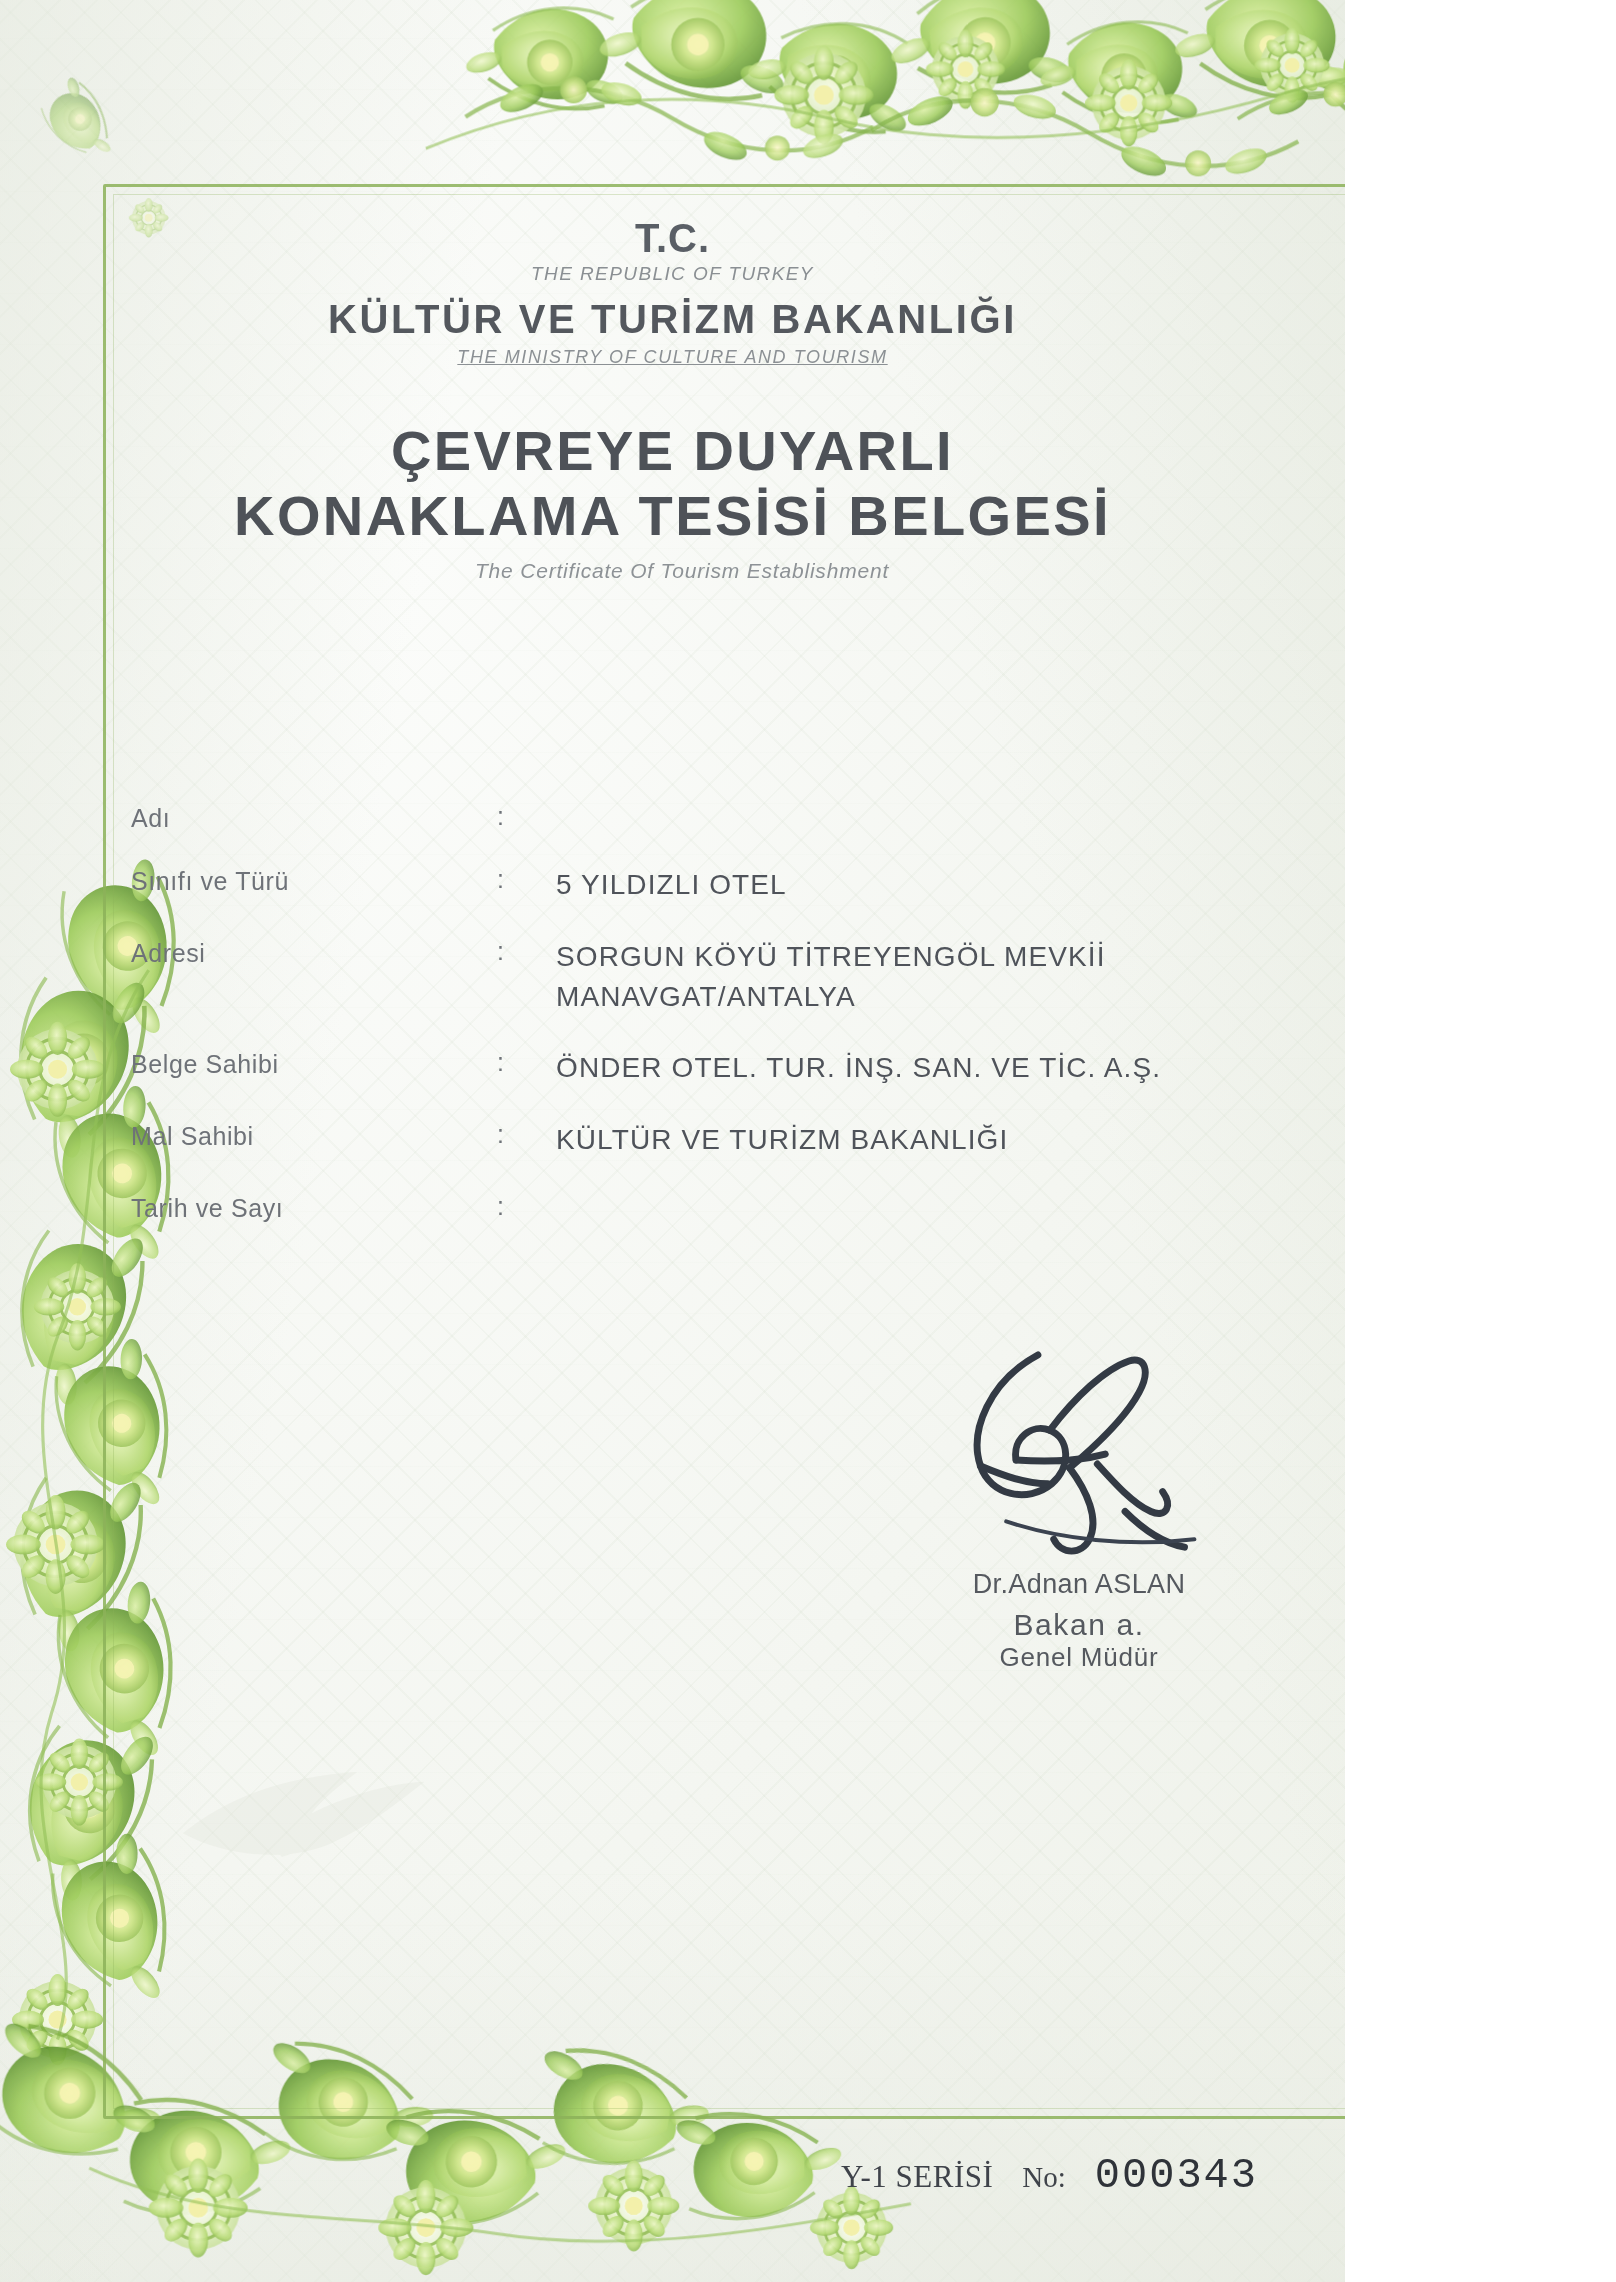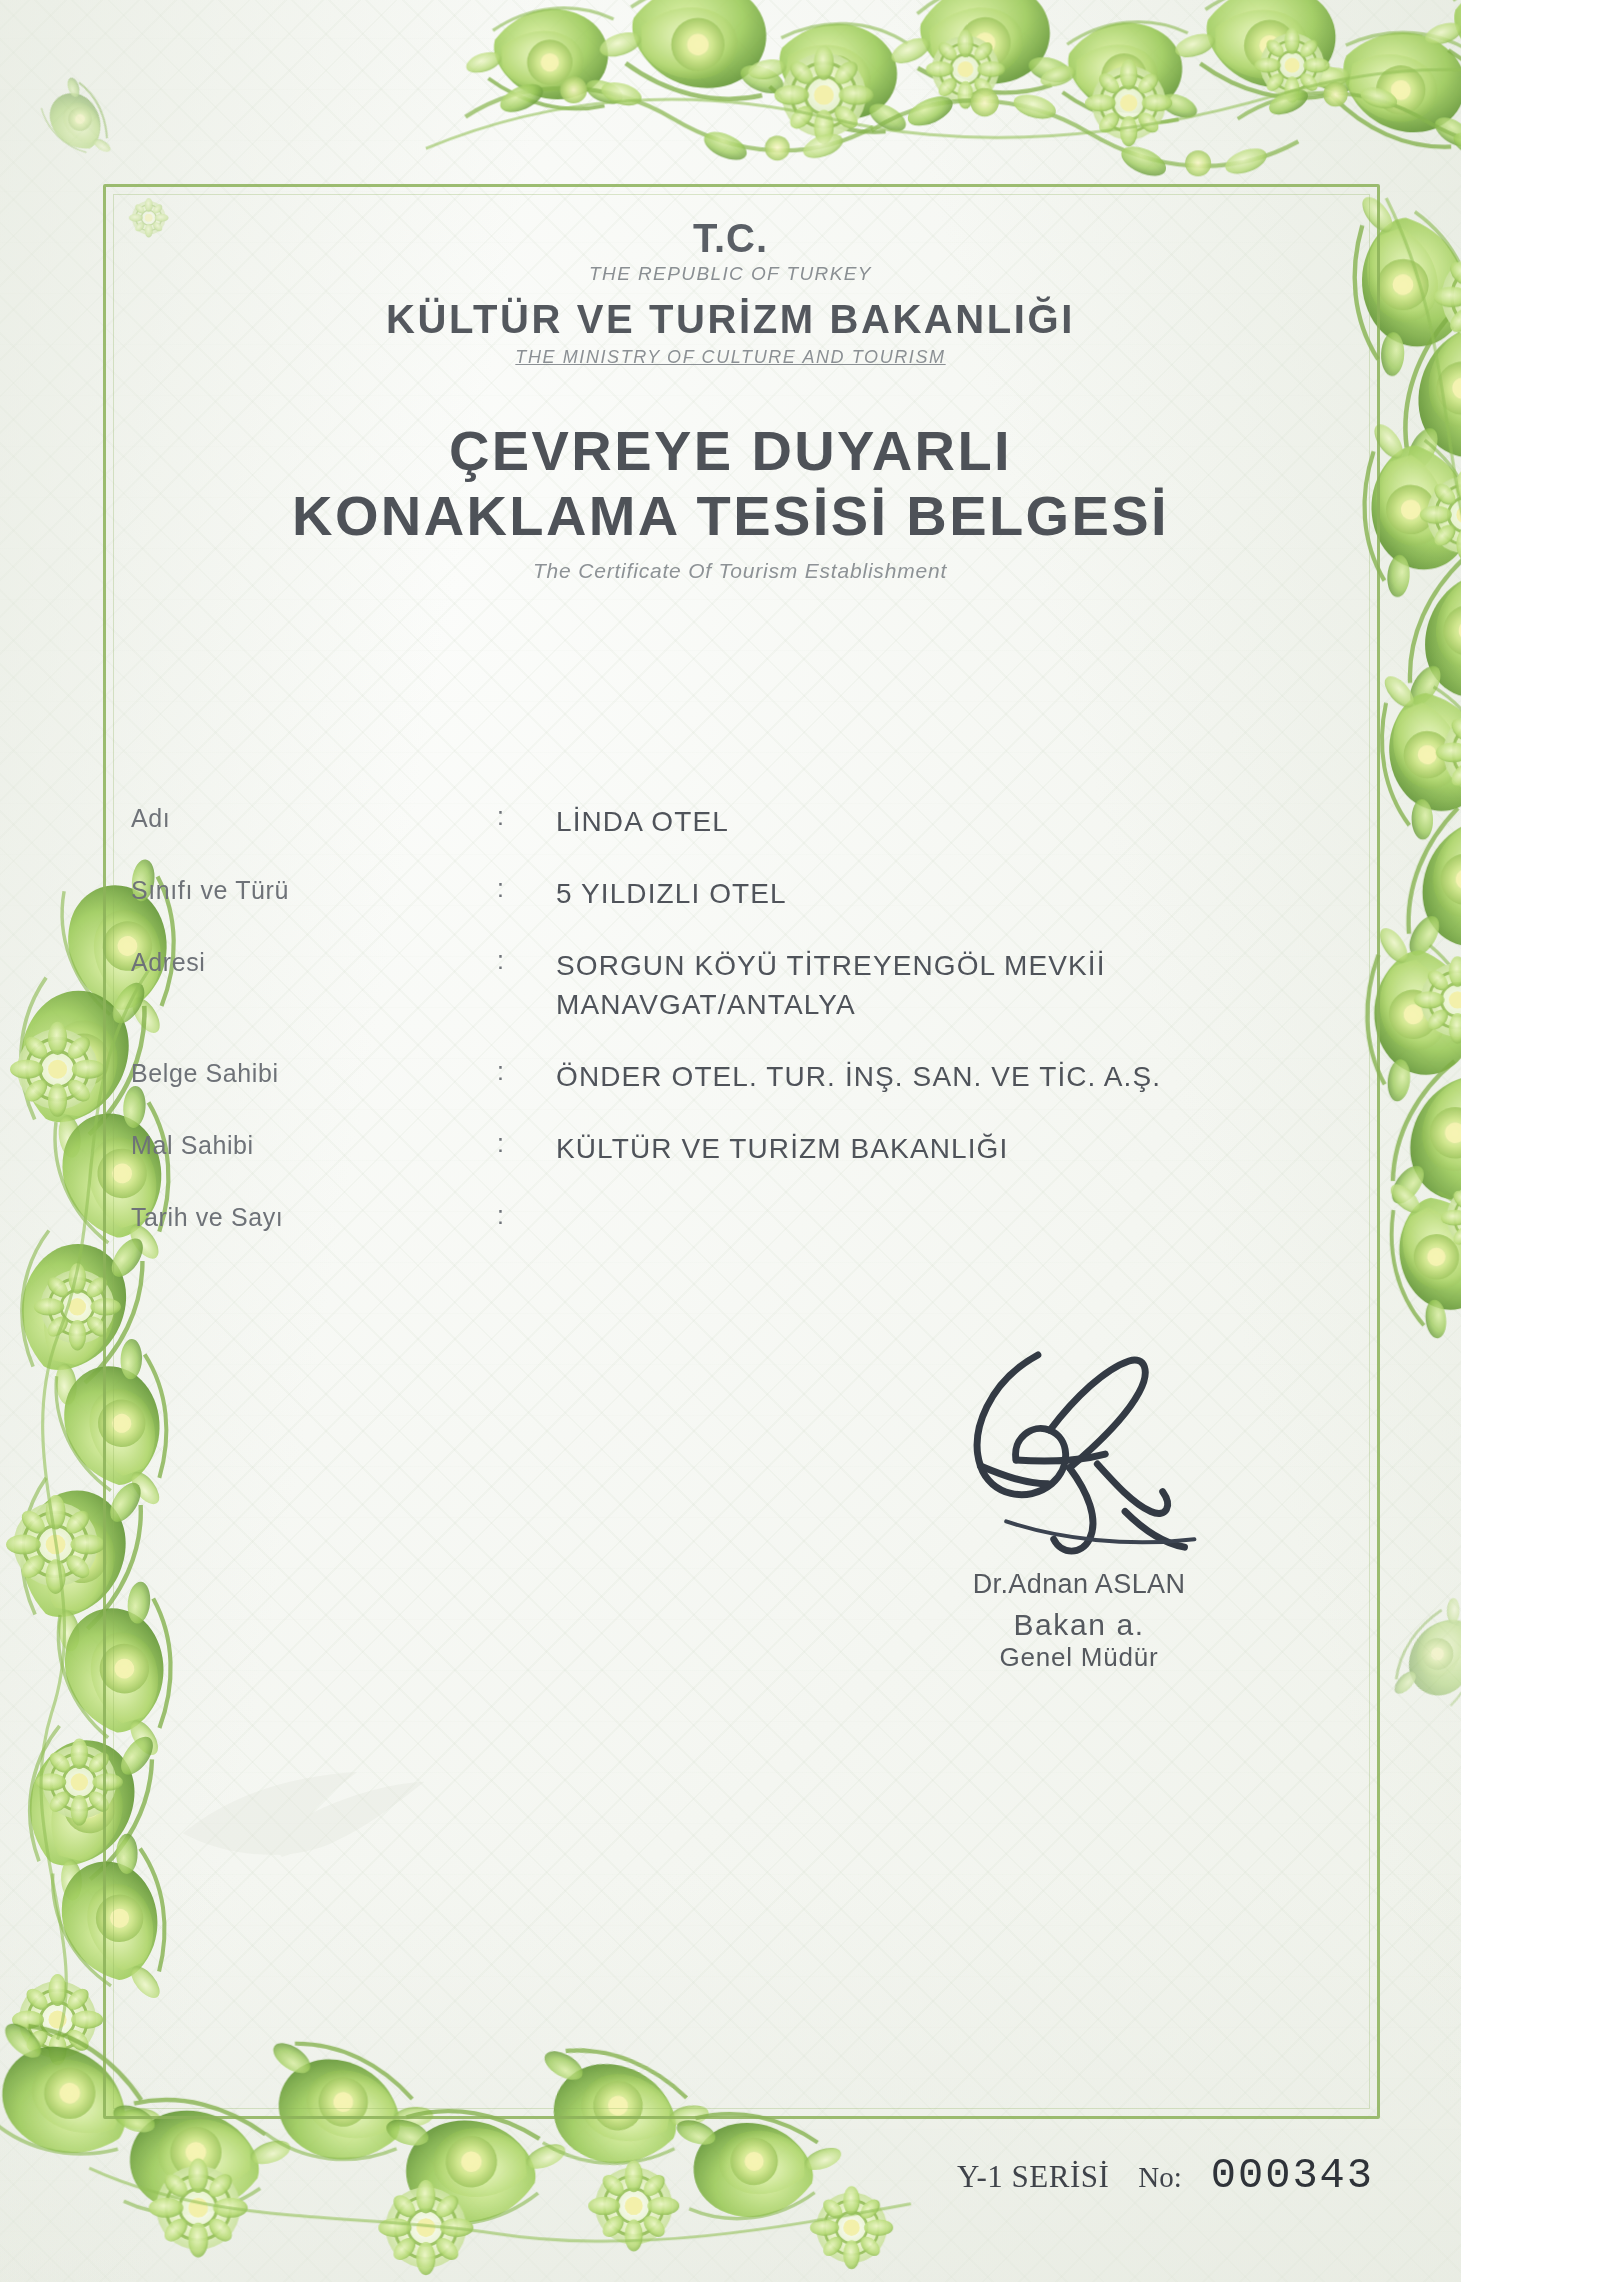--- a/index.html
+++ b/index.html
@@ -5,21 +5,21 @@
   html, body {
     margin: 0;
     padding: 0;
     background: #ffffff;
   }
   body {
     font-family: "Liberation Sans", sans-serif;
   }
   .page {
     position: relative;
-    width: 1461px;
+    width: 1345px;
     height: 2283px;
     overflow: hidden;
     background:
       radial-gradient(ellipse at 30% 25%, #fbfcfa 0%, #f4f6f1 55%, #eef1e9 100%);
   }
   
   .paper-texture {
     position: absolute;
     inset: 0;
     background-image:
@@ -375,21 +375,20 @@
       <div>ÇEVREYE DUYARLI</div>
       <div>KONAKLAMA TESİSİ BELGESİ</div>
     </div>
     <div class="cert-sub">The Certificate Of Tourism Establishment</div>
   </div>
 
   <div class="fields">
     <div class="field-row">
       <div class="field-label">Adı</div>
       <div class="field-colon">:</div>
-      <div class="field-value">LİNDA OTEL</div>
     </div>
     <div class="field-row">
       <div class="field-label">Sınıfı ve Türü</div>
       <div class="field-colon">:</div>
       <div class="field-value">5 YILDIZLI OTEL</div>
     </div>
     <div class="field-row">
       <div class="field-label">Adresi</div>
       <div class="field-colon">:</div>
       <div class="field-value">SORGUN KÖYÜ TİTREYENGÖL MEVKİİ

